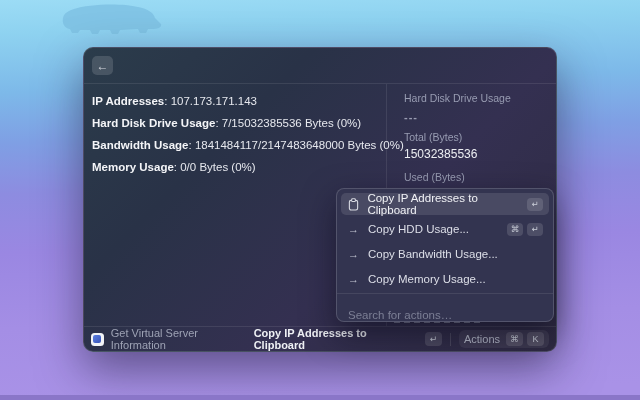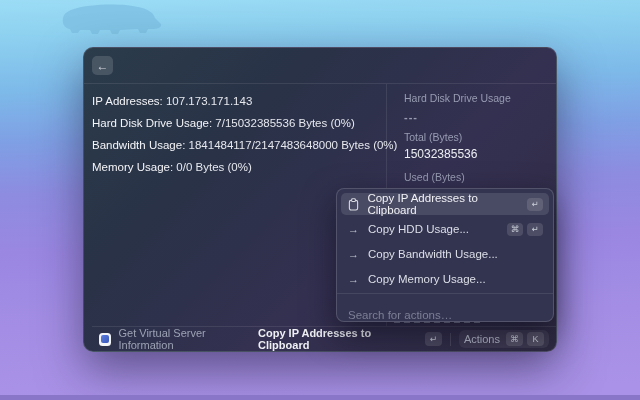--- a/index.html
+++ b/index.html
@@ -26,38 +26,38 @@
   .back-btn{
     position:absolute; left:8px; top:8px; width:21px; height:19px;
     background:rgba(255,255,255,0.14); border-radius:5px;
     display:flex; align-items:center; justify-content:center;
     color:#d6d9e0; font-size:12px; line-height:1; cursor:default;
   }
   .header-divider{ position:absolute; left:0; right:0; top:35px; height:1px; background:rgba(255,255,255,0.09); }
 
   .main-detail{ position:absolute; left:8px; top:47px; width:288px; }
   .detail-line{ font-size:11.5px; line-height:13px; margin-bottom:9px; color:#e6e8ee; white-space:nowrap; }
-  .detail-line b{ color:#f4f5f8; font-weight:400; }
+  .detail-line b{ color:#f4f5f8; font-weight:700; }
 
   .sidebar{
     position:absolute; left:302px; top:36px; bottom:25px; width:171px;
     border-left:1px solid rgba(255,255,255,0.09);
     padding:8px 0 0 17px;
   }
   .meta-title{ font-size:10.5px; color:#989cb2; margin-bottom:7px; }
   .meta-dashes{ font-size:11px; font-weight:700; letter-spacing:1px; color:#9a9db2; margin-bottom:8px; }
   .meta-label{ font-size:10.5px; color:#989cb2; margin-bottom:4px; }
   .meta-value{ font-size:12px; color:#eceef2; margin-bottom:10px; }
   .sidebar-sep-clipped{
     position:absolute; left:310px; top:273px; width:86px; height:0;
     border-top:2px dashed #8e91a6; opacity:.75;
   }
 
   .statusbar{
-    position:absolute; left:8px; right:0; bottom:0; height:25px;
+    position:absolute; left:0; right:0; bottom:0; height:25px;
     border-top:1px solid rgba(255,255,255,0.09);
     border-radius:0 0 10px 10px;
     display:flex; align-items:center; padding:0 7px;
   }
   .app-icon{ width:13px; height:13px; background:#f2f4f7; border-radius:3.5px; display:flex; align-items:center; justify-content:center; }
   .app-icon i{ display:block; width:8px; height:8px; border-radius:2px; background:linear-gradient(135deg,#5a7ee0,#3a55b8); }
   .sb-title{ margin-left:7px; font-size:11px; color:#9da2b4; }
   .sb-spacer{ flex:1; }
   .sb-primary{ display:flex; align-items:center; }
   .sb-primary-label{ font-size:11px; font-weight:700; color:#eef0f4; }

